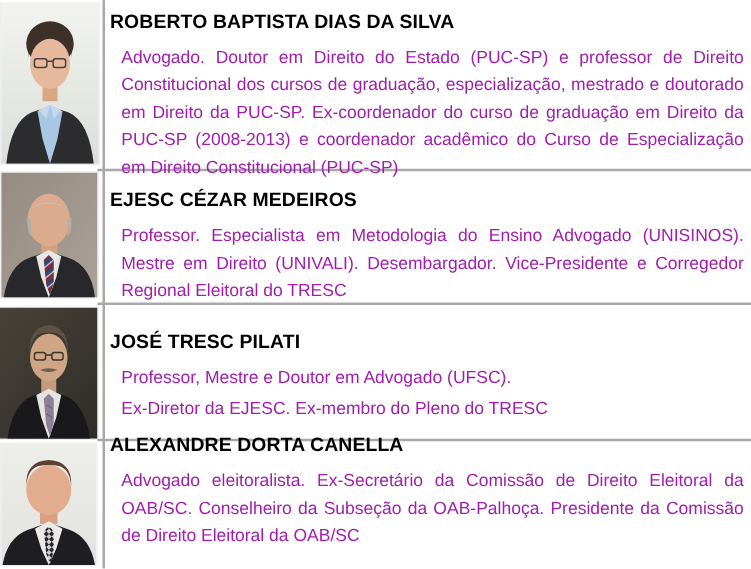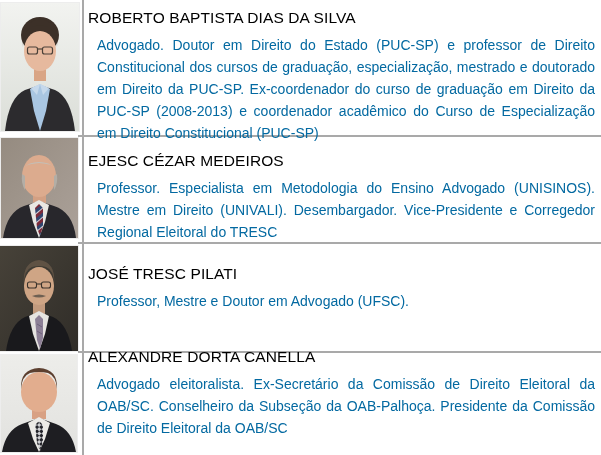--- a/index.html
+++ b/index.html
@@ -40,28 +40,28 @@
     left: 88px;
     width: 507px;
   }
   .text-block.t1 { top: 6px;   }
   .text-block.t2 { top: 149px; }
   .text-block.t3 { top: 262px; }
   .text-block.t4 { top: 345px; }
   .person-name {
     margin: 0 0 4px 0;
     font-size: 15.5px;
-    font-weight: normal;
+    font-weight: bold;
     line-height: 24px;
     color: #000000;
     letter-spacing: 0.1px;
   }
   .bio {
     padding-left: 9px;
-    color: #0369a1;
+    color: #a21caf;
   }
   .bio p {
     margin: 0;
     font-size: 14px;
     line-height: 22px;
   }
   .bio.justified p { text-align: justify; }
   .bio p + p { margin-top: 3px; }
 </style>
 </head>
@@ -147,20 +147,21 @@
     <path d="M32 50 Q39 47 46 50 Q39 53 32 50 Z" fill="#6e6052"></path>
     <path d="M6 105 Q10 78 25 71 L39 66 L53 71 Q68 78 72 105 Z" fill="#19191c"></path>
     <path d="M29 70 L39 65 L49 70 L45 88 L39 105 L33 88 Z" fill="#e6e4e0"></path>
     <path d="M39 69 L35 73 L37 94 L40 103 L43 92 L43 73 Z" fill="#8d8096"></path>
     <path d="M37 78 L42 81 M37 85 L42 88" stroke="#6f637c" stroke-width="1"></path>
   </svg>
   <div class="text-block t3">
     <h2 class="person-name">JOSÉ TRESC PILATI</h2>
     <div class="bio">
       <p>Professor, Mestre e Doutor em Advogado (UFSC).</p>
+      <p>Ex-Diretor da EJESC. Ex-membro do Pleno do TRESC</p>
     </div>
   </div>
 
   <svg class="portrait p4" viewBox="0 0 76 97" aria-hidden="true">
     <defs>
       <linearGradient id="p4bg" x1="0" y1="0" x2="0" y2="1">
         <stop offset="0" stop-color="#ededea"></stop>
           <stop offset="1" stop-color="#e2e2df"></stop>
       </linearGradient>
       <pattern id="p4checks" width="6" height="6" patternUnits="userSpaceOnUse" patternTransform="rotate(45)">

